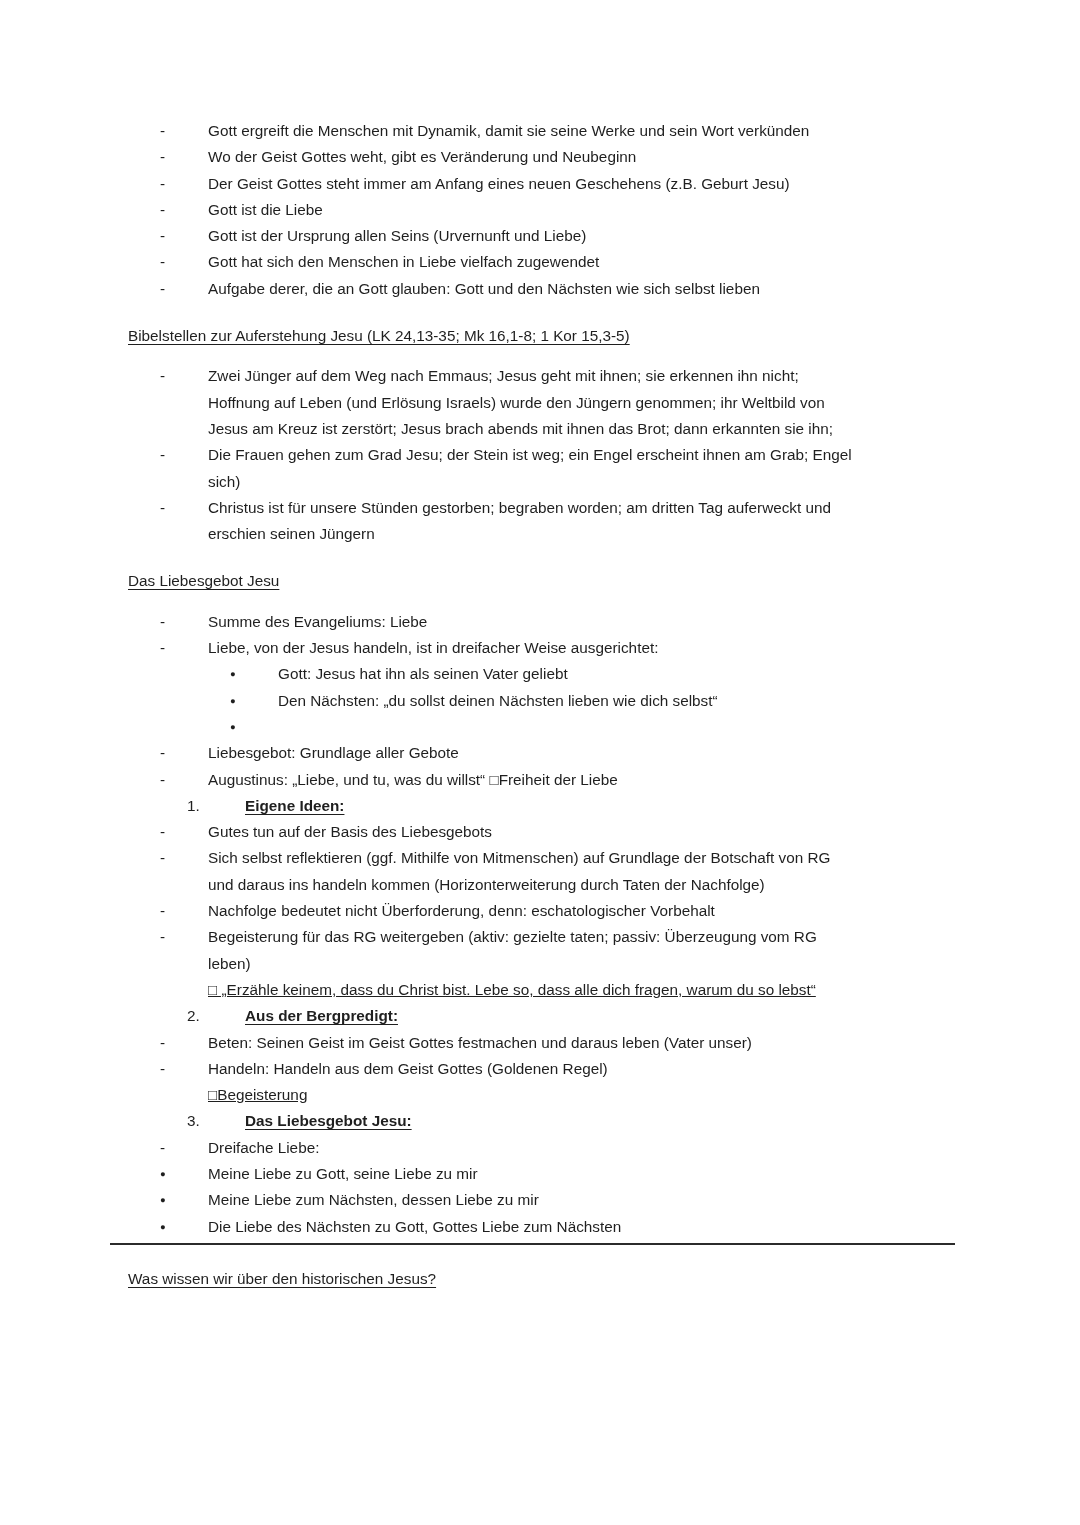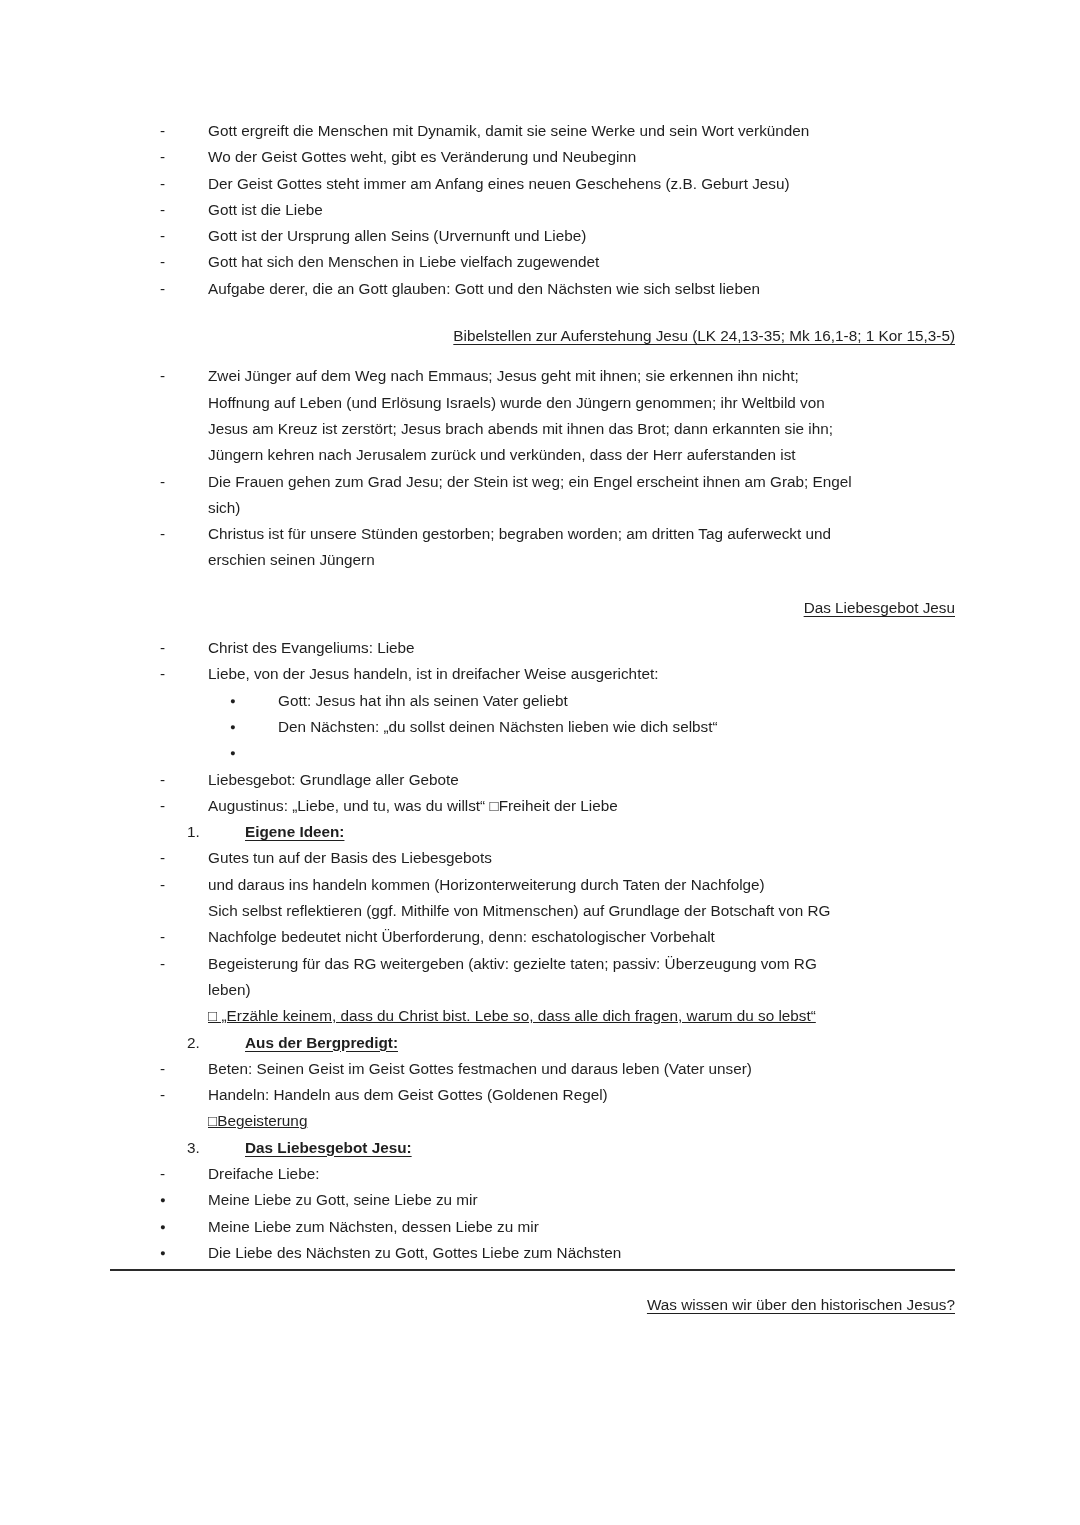--- a/index.html
+++ b/index.html
@@ -12,21 +12,20 @@
     font-size:15.3px;
     line-height:26.3px;
     overflow:hidden;
   }
   .content { padding:118px 125px 0 128px; box-sizing:border-box; width:1080px; }
   .h {
     text-decoration:underline;
     text-underline-offset:3px;
     margin:21px 0 14px 0;
     white-space:nowrap;
-    text-align:right;
   }
   .li { display:flex; align-items:flex-start; }
   .li .m { flex:none; }
   .li .t { flex:1 1 auto; min-width:0;margin-left:18px; }
   .ln { display:block; }
   
   .dash  { padding-left:32px; }  .dash  > .m { width:30px; }
   .blt1  { padding-left:32px; }  .blt1  > .m { width:30px; }
   .sub   { padding-left:102px; } .sub   > .m { width:30px; }
   .num   { padding-left:59px; }  .num   > .m { width:40px; }
@@ -90,21 +89,20 @@
     </div>
 
     <div class="h">Bibelstellen zur Auferstehung Jesu (LK 24,13-35; Mk 16,1-8; 1 Kor 15,3-5)</div>
 
     <div class="li dash">
       <span class="m">-</span>
       <span class="t">
         <span class="ln">Zwei Jünger auf dem Weg nach Emmaus; Jesus geht mit ihnen; sie erkennen ihn nicht;</span>
         <span class="ln">Hoffnung auf Leben (und Erlösung Israels) wurde den Jüngern genommen; ihr Weltbild von</span>
         <span class="ln">Jesus am Kreuz ist zerstört; Jesus brach abends mit ihnen das Brot; dann erkannten sie ihn;</span>
-        <span class="ln">Jüngern kehren nach Jerusalem zurück und verkünden, dass der Herr auferstanden ist</span>
       </span>
     </div>
     <div class="li dash">
       <span class="m">-</span>
       <span class="t">
         <span class="ln">Die Frauen gehen zum Grad Jesu; der Stein ist weg; ein Engel erscheint ihnen am Grab; Engel</span>
         <span class="ln">sich)</span>
       </span>
     </div>
     <div class="li dash">
@@ -113,21 +111,21 @@
         <span class="ln">Christus ist für unsere Stünden gestorben; begraben worden; am dritten Tag auferweckt und</span>
         <span class="ln">erschien seinen Jüngern</span>
       </span>
     </div>
 
     <div class="h">Das Liebesgebot Jesu</div>
 
     <div class="li dash">
       <span class="m">-</span>
       <span class="t">
-          <span class="ln">Christ des Evangeliums: Liebe</span>
+          <span class="ln">Summe des Evangeliums: Liebe</span>
         </span>
     </div>
     <div class="li dash">
       <span class="m">-</span>
       <span class="t">
           <span class="ln">Liebe, von der Jesus handeln, ist in dreifacher Weise ausgerichtet:</span>
         </span>
     </div>
     <div class="li sub">
       <span class="m dot">●</span>
@@ -166,22 +164,22 @@
     </div>
     <div class="li dash">
       <span class="m">-</span>
       <span class="t">
           <span class="ln">Gutes tun auf der Basis des Liebesgebots</span>
         </span>
     </div>
     <div class="li dash">
       <span class="m">-</span>
       <span class="t">
+        <span class="ln">Sich selbst reflektieren (ggf. Mithilfe von Mitmenschen) auf Grundlage der Botschaft von RG</span>
         <span class="ln">und daraus ins handeln kommen (Horizonterweiterung durch Taten der Nachfolge)</span>
-        <span class="ln">Sich selbst reflektieren (ggf. Mithilfe von Mitmenschen) auf Grundlage der Botschaft von RG</span>
       </span>
     </div>
     <div class="li dash">
       <span class="m">-</span>
       <span class="t">
           <span class="ln">Nachfolge bedeutet nicht Überforderung, denn: eschatologischer Vorbehalt</span>
         </span>
     </div>
     <div class="li dash">
       <span class="m">-</span>

